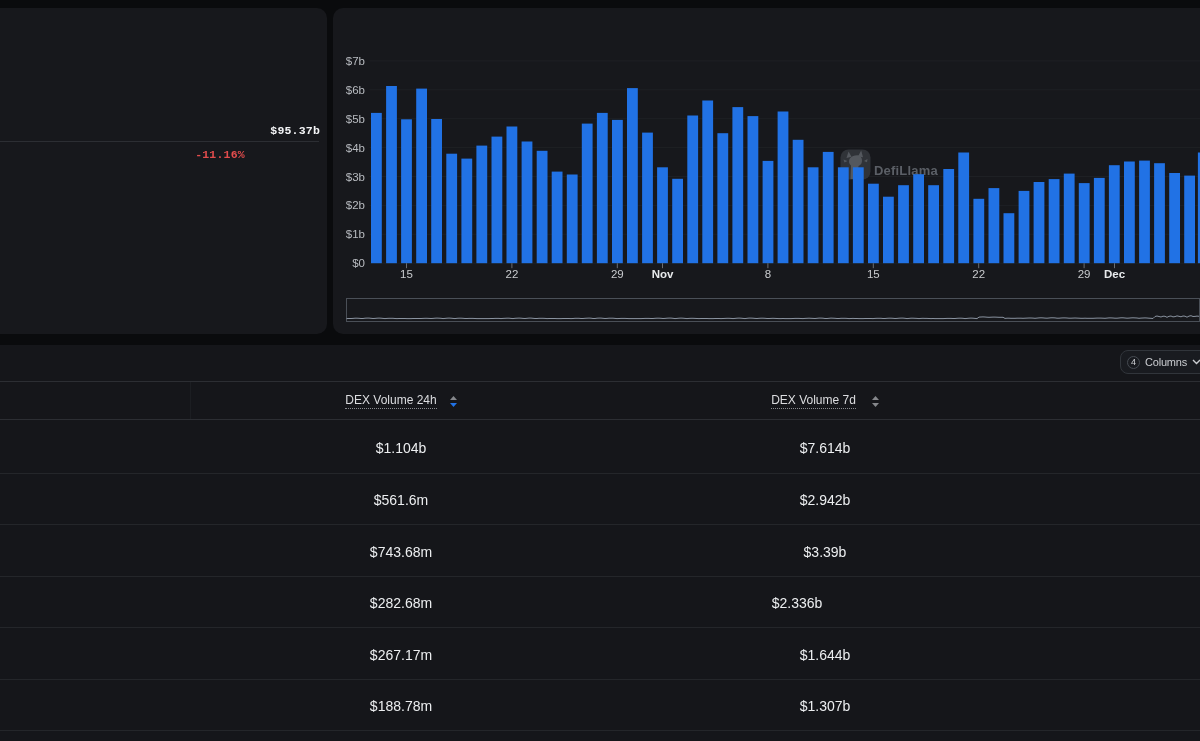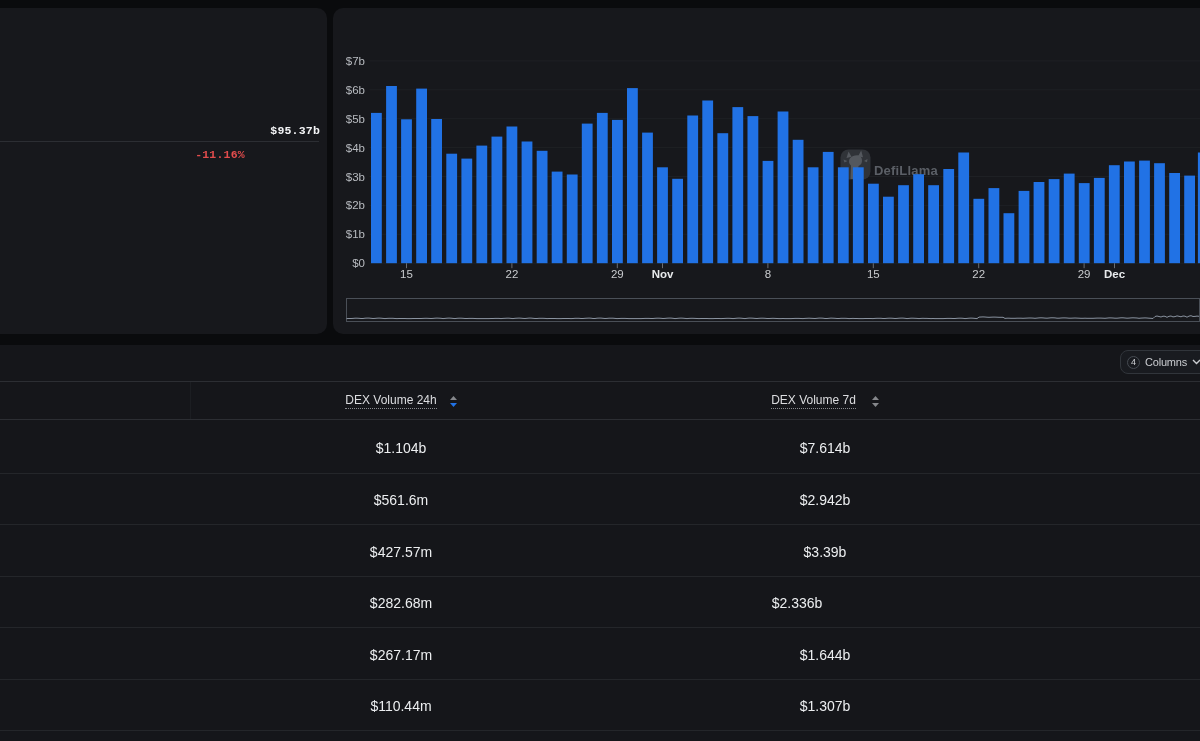--- a/index.html
+++ b/index.html
@@ -170,26 +170,26 @@
   <div class="abs rowline" style="top:576px;"></div>
   <div class="abs rowline" style="top:627px;"></div>
   <div class="abs rowline" style="top:679px;"></div>
   <div class="abs rowline" style="top:730px;"></div>
 
   <div id="vals">
       <div class="val" style="left:301px; top:440px;">$1.104b</div>
       <div class="val" style="left:725px; top:440px;">$7.614b</div>
       <div class="val" style="left:301px; top:492px;">$561.6m</div>
       <div class="val" style="left:725px; top:492px;">$2.942b</div>
-      <div class="val" style="left:301px; top:543.5px;">$427.57m</div>
+      <div class="val" style="left:301px; top:543.5px;">$743.68m</div>
       <div class="val" style="left:725px; top:543.5px;">$3.39b</div>
       <div class="val" style="left:301px; top:595px;">$282.68m</div>
       <div class="val" style="left:697px; top:595px;">$2.336b</div>
       <div class="val" style="left:301px; top:646.5px;">$267.17m</div>
       <div class="val" style="left:725px; top:646.5px;">$1.644b</div>
-      <div class="val" style="left:301px; top:698px;">$110.44m</div>
+      <div class="val" style="left:301px; top:698px;">$188.78m</div>
       <div class="val" style="left:725px; top:698px;">$1.307b</div>
     </div>
 </div>
 <style>
   .rowline { left:0; width:1200px; height:1px; background:#24262a; }
   .val { position:absolute; width:200px; text-align:center; font-size:14px; color:#eceef0; }
 </style>
 
 </body></html>

